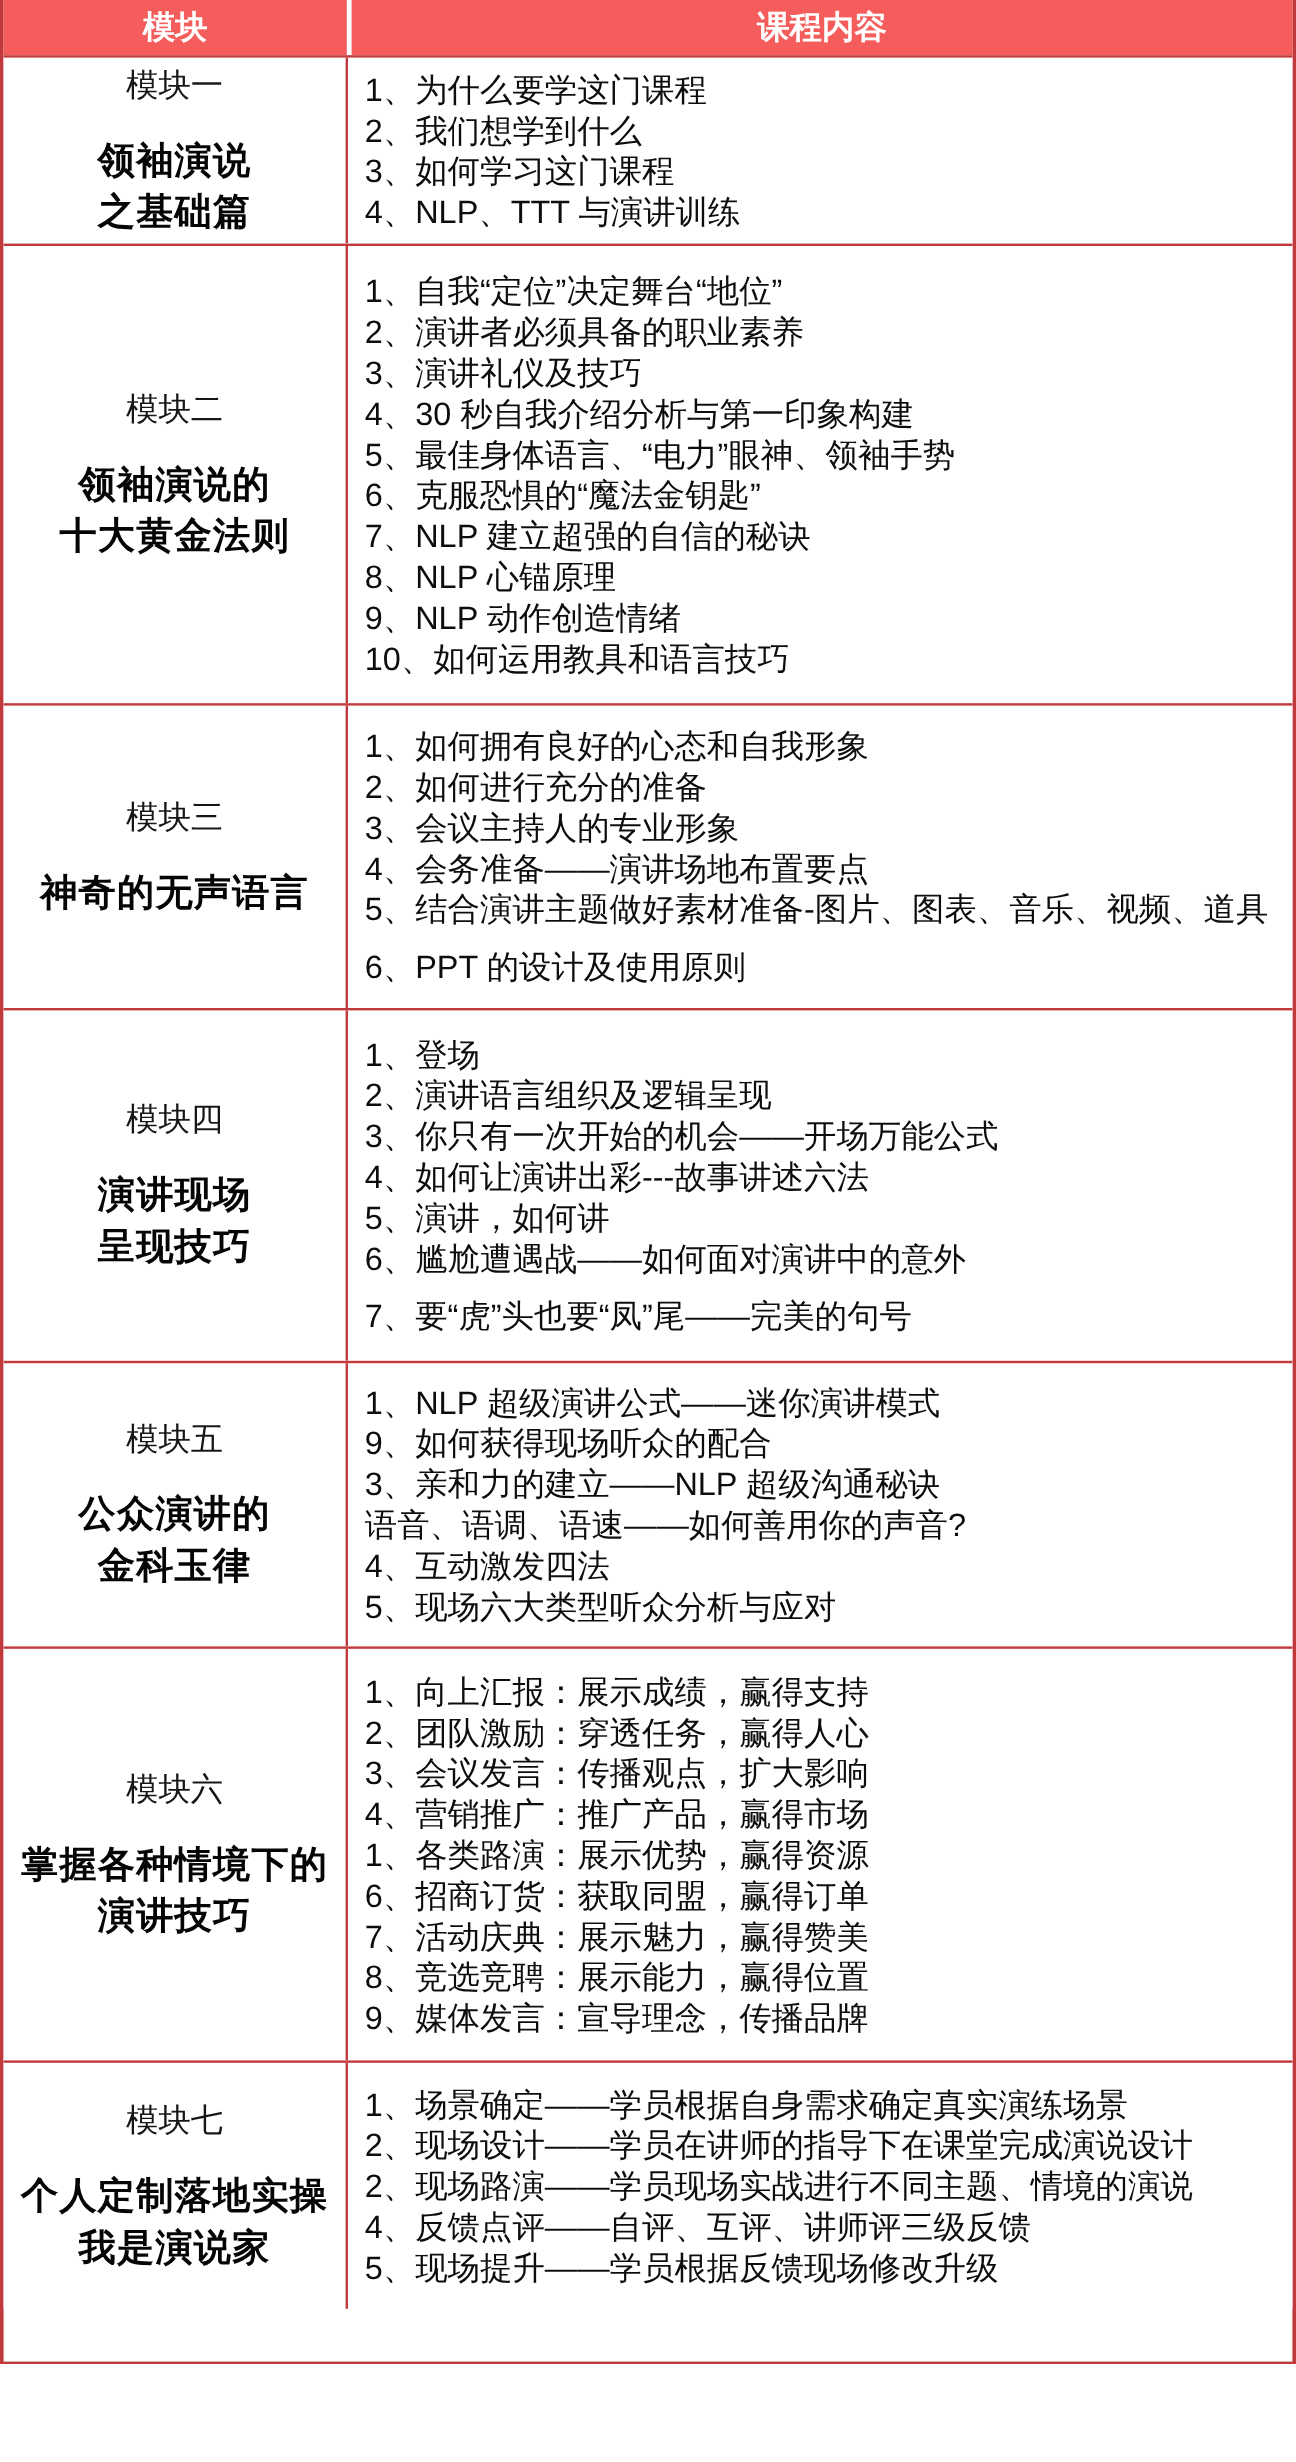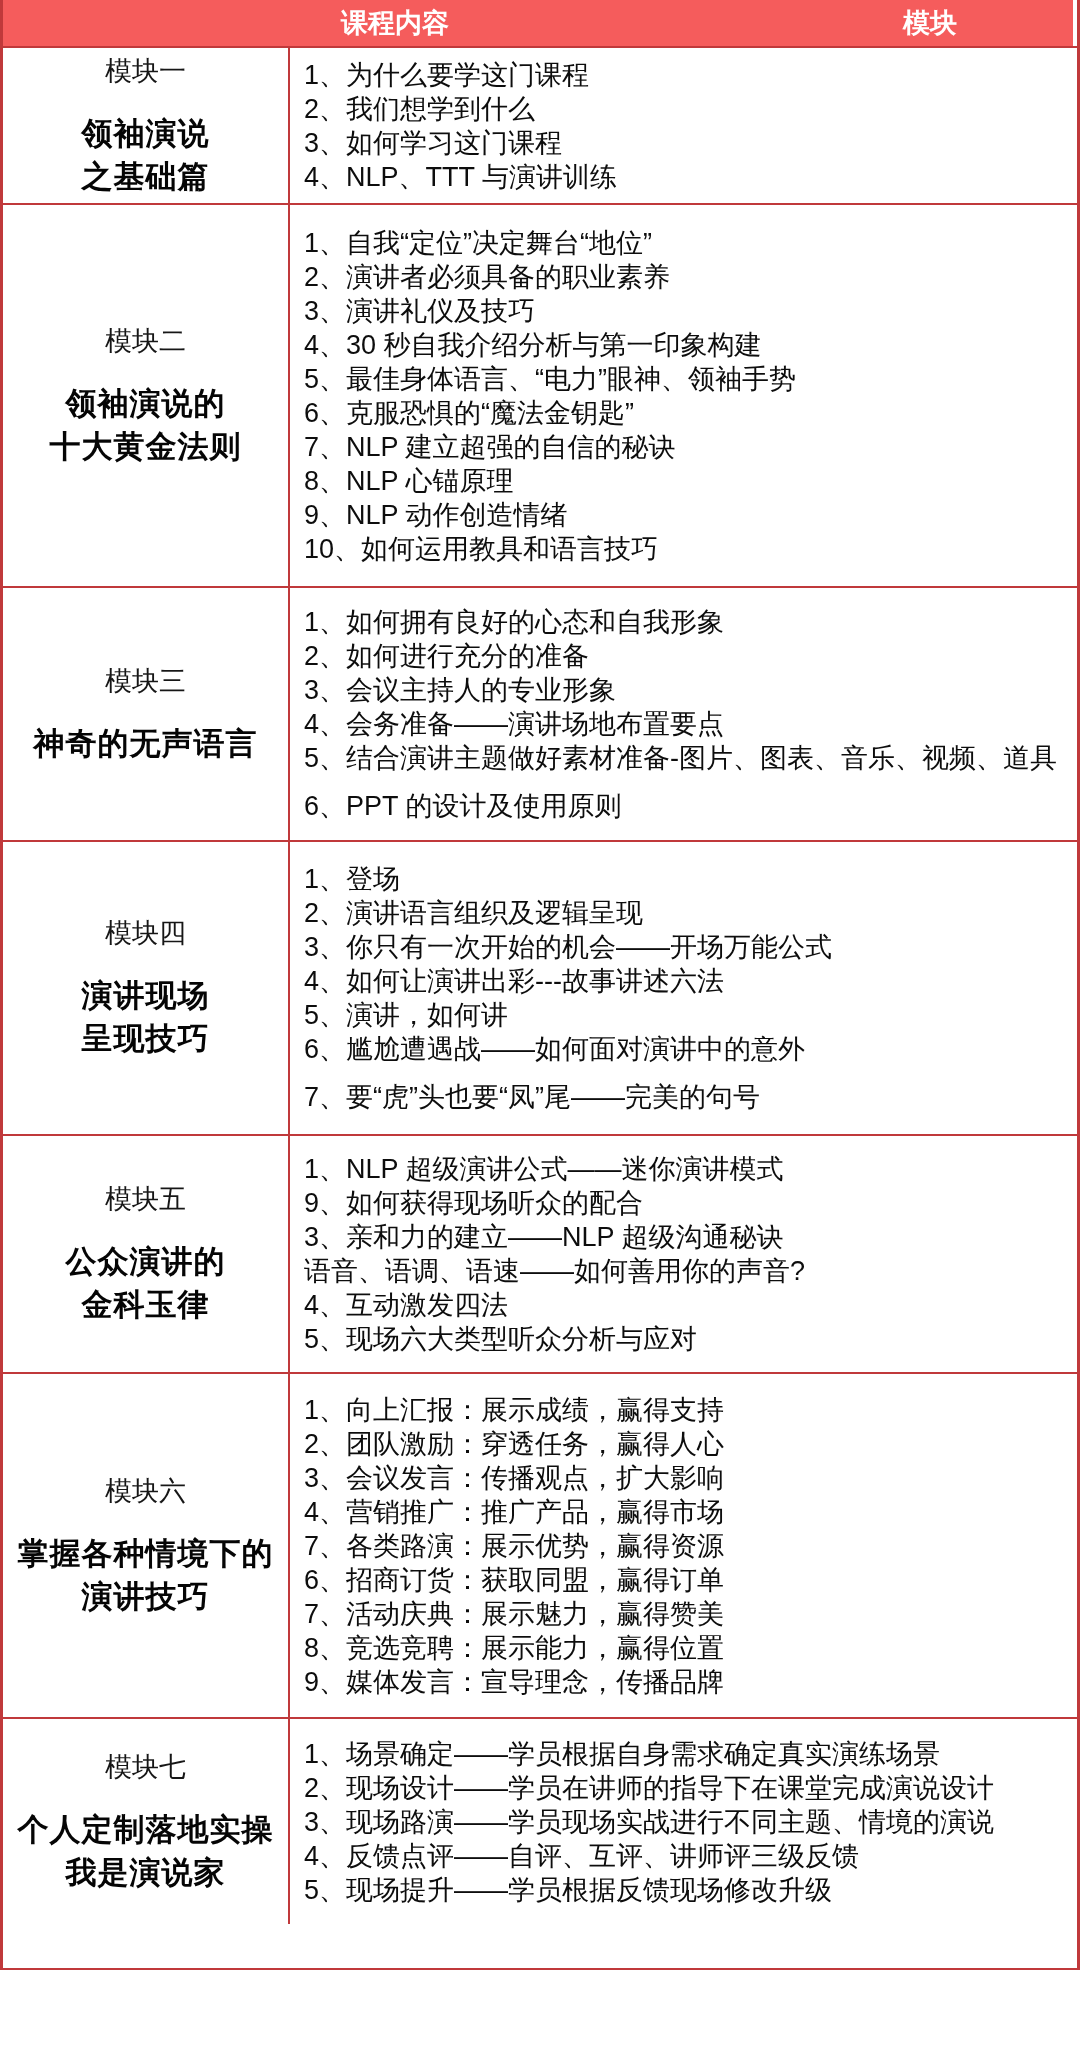--- a/index.html
+++ b/index.html
@@ -79,22 +79,22 @@
 </style>
 </head>
 <body>
 
 <div class="page">
 
 
   <div class="course-table">
 
     <div class="thead">
+      <div class="th th-module">模块</div>
       <div class="th th-content">课程内容</div>
-      <div class="th th-module">模块</div>
     </div>
 
     <section class="row row-1">
       <div class="cell-module">
         <div class="module-label">模块一</div>
         <div class="module-name">
           <div>领袖演说</div>
           <div>之基础篇</div>
         </div>
       </div>
@@ -188,39 +188,39 @@
         <div class="module-name">
           <div>掌握各种情境下的</div>
           <div>演讲技巧</div>
         </div>
       </div>
       <div class="cell-content">
         <div class="item">1、向上汇报：展示成绩，赢得支持</div>
         <div class="item">2、团队激励：穿透任务，赢得人心</div>
         <div class="item">3、会议发言：传播观点，扩大影响</div>
         <div class="item">4、营销推广：推广产品，赢得市场</div>
-        <div class="item">7、各类路演：展示优势，赢得资源</div>
+        <div class="item">1、各类路演：展示优势，赢得资源</div>
         <div class="item">6、招商订货：获取同盟，赢得订单</div>
         <div class="item">7、活动庆典：展示魅力，赢得赞美</div>
         <div class="item">8、竞选竞聘：展示能力，赢得位置</div>
         <div class="item">9、媒体发言：宣导理念，传播品牌</div>
       </div>
     </section>
 
     <section class="row row-7">
       <div class="cell-module">
         <div class="module-label">模块七</div>
         <div class="module-name">
           <div>个人定制落地实操</div>
           <div>我是演说家</div>
         </div>
       </div>
       <div class="cell-content">
         <div class="item">1、场景确定——学员根据自身需求确定真实演练场景</div>
         <div class="item">2、现场设计——学员在讲师的指导下在课堂完成演说设计</div>
-        <div class="item">3、现场路演——学员现场实战进行不同主题、情境的演说</div>
+        <div class="item">2、现场路演——学员现场实战进行不同主题、情境的演说</div>
         <div class="item">4、反馈点评——自评、互评、讲师评三级反馈</div>
         <div class="item">5、现场提升——学员根据反馈现场修改升级</div>
       </div>
     </section>
 
   </div>
 </div>
 
 </body></html>

